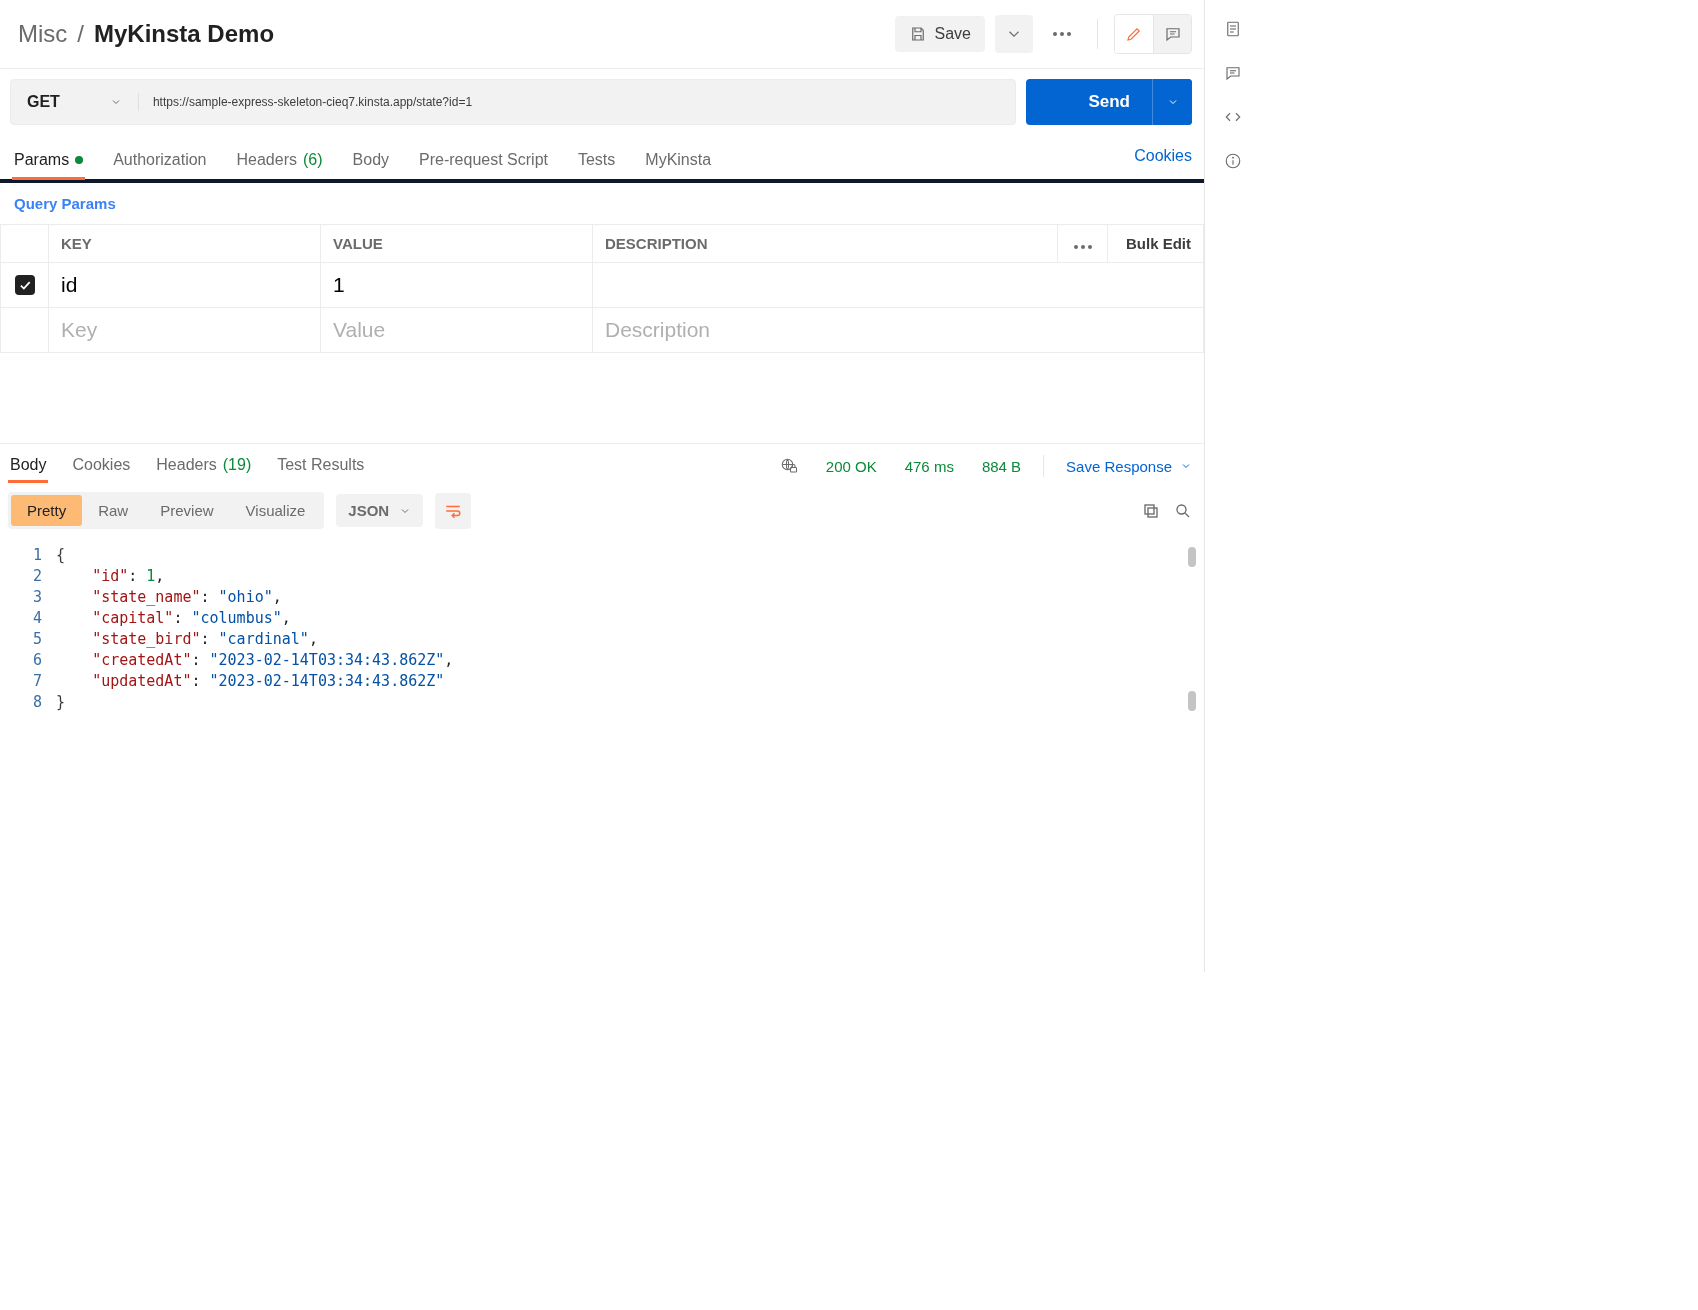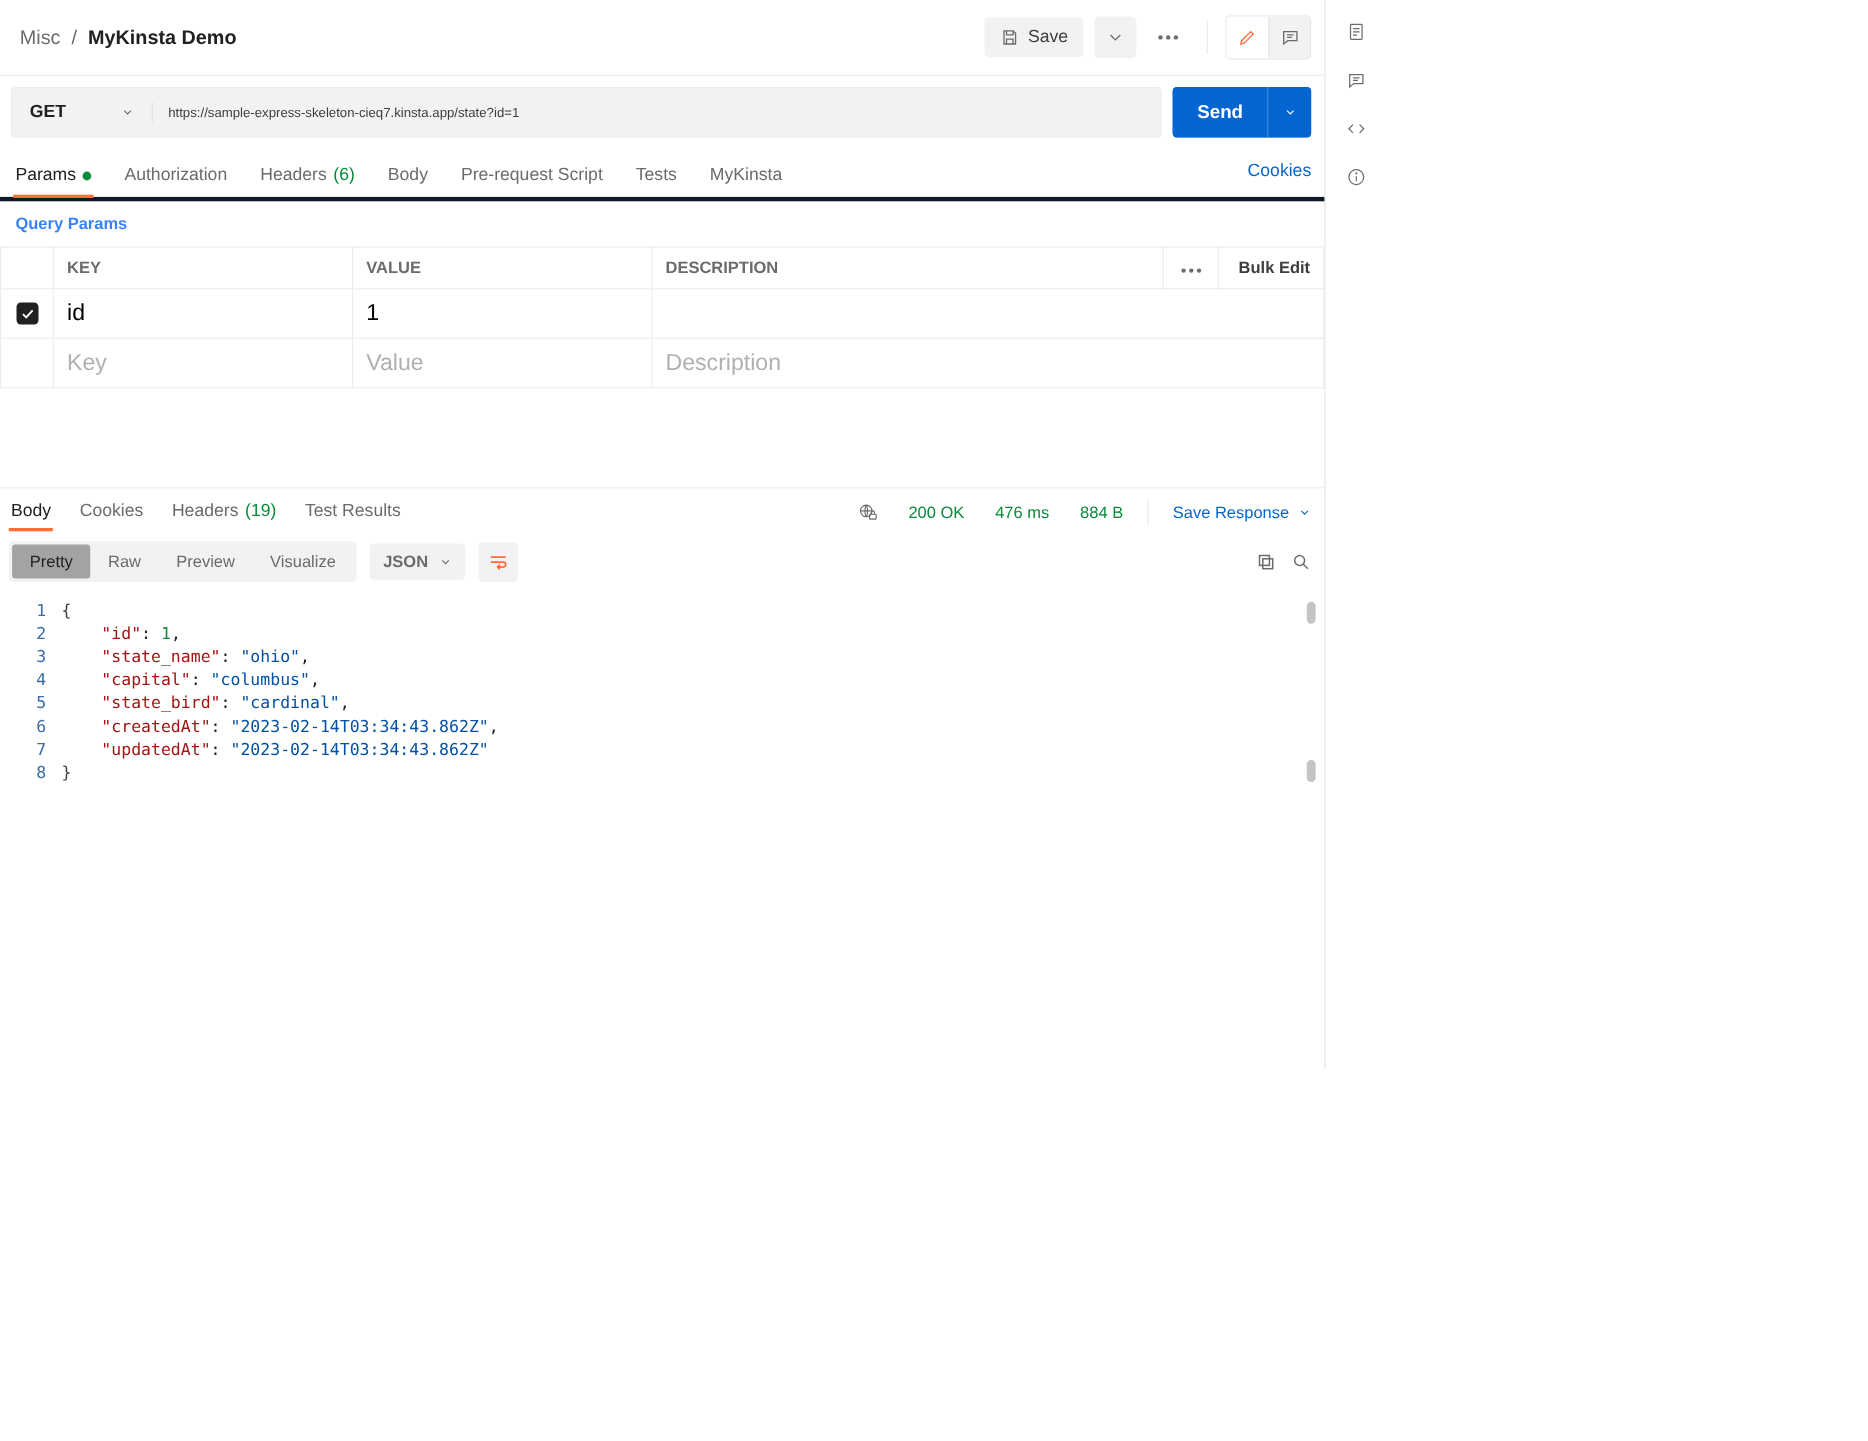--- a/index.html
+++ b/index.html
@@ -14,21 +14,21 @@
   }
   .main { flex: 1; display: flex; flex-direction: column; border-right: 1px solid #e6e6e6; }
   .rightbar { width: 55px; display: flex; flex-direction: column; align-items: center; gap: 26px; padding-top: 20px; }
   .rightbar svg { width: 18px; height: 18px; stroke: #6b6b6b; fill: none; stroke-width: 1.5; }
 
   
   .header {
     display: flex; align-items: center; justify-content: space-between;
     padding: 14px 12px 14px 18px; border-bottom: 1px solid #ececec;
   }
-  .crumbs { font-size: 18px; color: #6b6b6b; display: flex; gap: 10px; align-items: center; }
+  .crumbs { font-size: 24px; color: #6b6b6b; display: flex; gap: 10px; align-items: center; }
   .crumbs .sep { color: #6b6b6b; }
   .crumbs .current { font-weight: 600; color: #212121; }
   .header-actions { display: flex; align-items: center; gap: 10px; }
   .btn { display: inline-flex; align-items: center; gap: 8px; background: #f2f2f2; border: none; border-radius: 4px; padding: 9px 14px; font-size: 16px; color: #3d3d3d; cursor: pointer; }
   .btn svg { width: 18px; height: 18px; stroke: #6b6b6b; fill: none; stroke-width: 1.6; }
   .iconbtn { width: 38px; height: 38px; display: inline-flex; align-items: center; justify-content: center; background: #f2f2f2; border-radius: 4px; border: none; cursor: pointer; }
   .iconbtn svg { width: 18px; height: 18px; stroke: #6b6b6b; fill: none; stroke-width: 1.6; }
   .iconbtn.plain { background: transparent; }
   .dots { display: inline-flex; gap: 3px; }
   .dots span { width: 4px; height: 4px; border-radius: 50%; background: #6b6b6b; }
@@ -38,21 +38,21 @@
   .pair .iconbtn + .iconbtn { border-left: 1px solid #e6e6e6; background: #f2f2f2; }
   .pair .iconbtn:first-child { background: #fff; }
   .pair .iconbtn:first-child svg { stroke: #ff6c37; }
 
   
   .urlrow { display: flex; gap: 10px; padding: 10px 12px 10px 10px; }
   .method-url { display: flex; flex: 1; background: #f2f2f2; border: 1px solid #ececec; border-radius: 4px; align-items: center; }
   .method { display: flex; align-items: center; gap: 50px; padding: 0 16px; font-weight: 700; font-size: 16px; color: #212121; border-right: 1px solid #e0e0e0; cursor: pointer; }
   .method svg { width: 12px; height: 12px; stroke: #6b6b6b; fill: none; stroke-width: 2; }
   .url { flex: 1; display: flex; align-items: center; padding: 0 14px; font-size: 12px; color: #3d3d3d; height: 44px; border: none; background: transparent; outline: none; }
-  .sendwrap { display: flex; background: #0265d2; border-radius: 4px; overflow: hidden; }
+  .sendwrap { display: flex; background: #0265d2; border-radius: 4px; overflow: hidden; padding-left: 40px; }
   .send { background: #0265d2; color: #fff; font-weight: 600; font-size: 17px; border: none; padding: 0 22px; cursor: pointer; }
   .send-drop { width: 40px; background: #0265d2; border: none; border-left: 1px solid rgba(255,255,255,0.25); cursor: pointer; display: flex; align-items: center; justify-content: center; }
   .send-drop svg { width: 12px; height: 12px; stroke: #fff; fill: none; stroke-width: 2; }
 
   
   .tabs { display: flex; align-items: center; gap: 26px; padding: 8px 12px 0 12px; border-bottom: 4px solid #0f172a; }
   .tab { padding: 8px 2px 10px 2px; font-size: 16px; color: #6b6b6b; cursor: pointer; position: relative; display: flex; align-items: center; gap: 6px; }
   .tab.active { color: #212121; }
   .tab.active::after { content: ''; position: absolute; left: 0; right: 0; bottom: -1px; height: 3px; background: #ff6c37; }
   .tab .badge-dot { width: 8px; height: 8px; border-radius: 50%; background: #0a8a3a; display: inline-block; }
@@ -83,21 +83,21 @@
   .resptabs .spacer { flex: 1; }
   .resptabs .meta { display: flex; align-items: center; gap: 28px; color: #0a8a3a; font-size: 15px; }
   .resptabs .meta svg { width: 18px; height: 18px; stroke: #6b6b6b; fill: none; stroke-width: 1.4; }
   .resptabs .metadiv { width: 1px; height: 22px; background: #e6e6e6; }
   .resptabs .saversp { color: #0265d2; font-size: 15px; display: flex; align-items: center; gap: 8px; cursor: pointer; }
   .resptabs .saversp svg { width: 12px; height: 12px; stroke: #0265d2; fill: none; stroke-width: 2; }
 
   .bodymodes { display: flex; align-items: center; gap: 12px; padding: 10px 12px 10px 8px; }
   .seggroup { display: inline-flex; background: #f2f2f2; border-radius: 4px; padding: 3px; }
   .segbtn { padding: 7px 16px; font-size: 15px; color: #6b6b6b; border: none; background: transparent; cursor: pointer; border-radius: 3px; }
-  .segbtn.active { background: #a3a3a3; color: #212121; }
+  .segbtn.active { background: #fdba74; color: #212121; }
   .fmtsel { display: inline-flex; align-items: center; gap: 10px; background: #f2f2f2; border-radius: 4px; padding: 8px 12px; font-weight: 600; color: #6b6b6b; font-size: 15px; cursor: pointer; }
   .fmtsel svg { width: 12px; height: 12px; stroke: #6b6b6b; fill: none; stroke-width: 2; }
   .wrapbtn { width: 36px; height: 36px; display: inline-flex; align-items: center; justify-content: center; background: #f2f2f2; border-radius: 4px; cursor: pointer; }
   .wrapbtn svg { stroke: #ff6c37; fill: none; stroke-width: 2; width: 18px; height: 18px; }
   .bodymodes .spacer { flex: 1; }
   .bodymodes .icons { display: flex; gap: 14px; }
   .bodymodes .icons svg { width: 18px; height: 18px; stroke: #6b6b6b; fill: none; stroke-width: 1.8; }
 
   
   .code { display: flex; font-family: ui-monospace, SFMono-Regular, Menlo, Consolas, monospace; font-size: 15px; padding: 6px 0 12px 0; }

